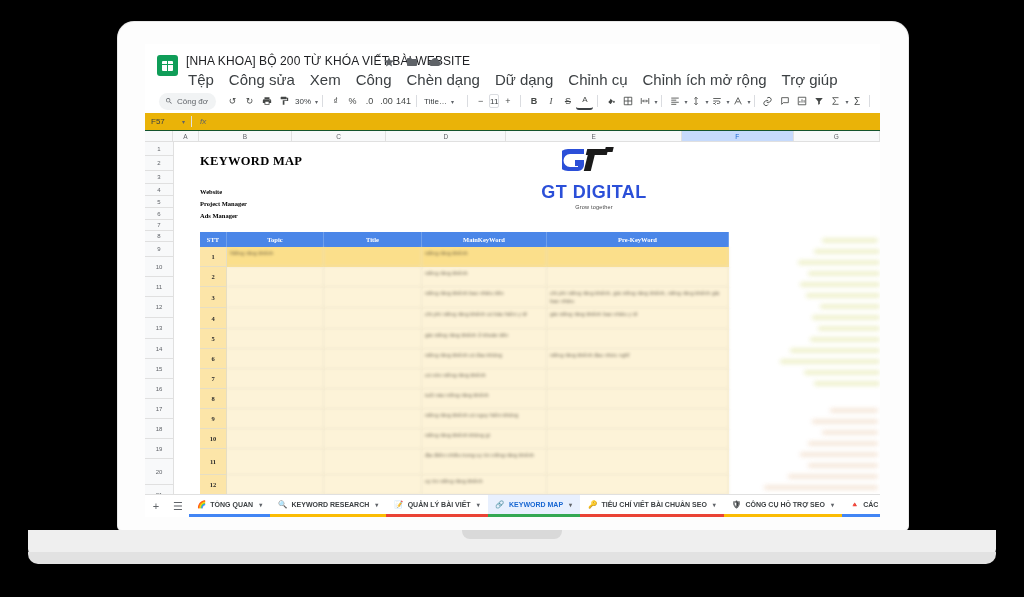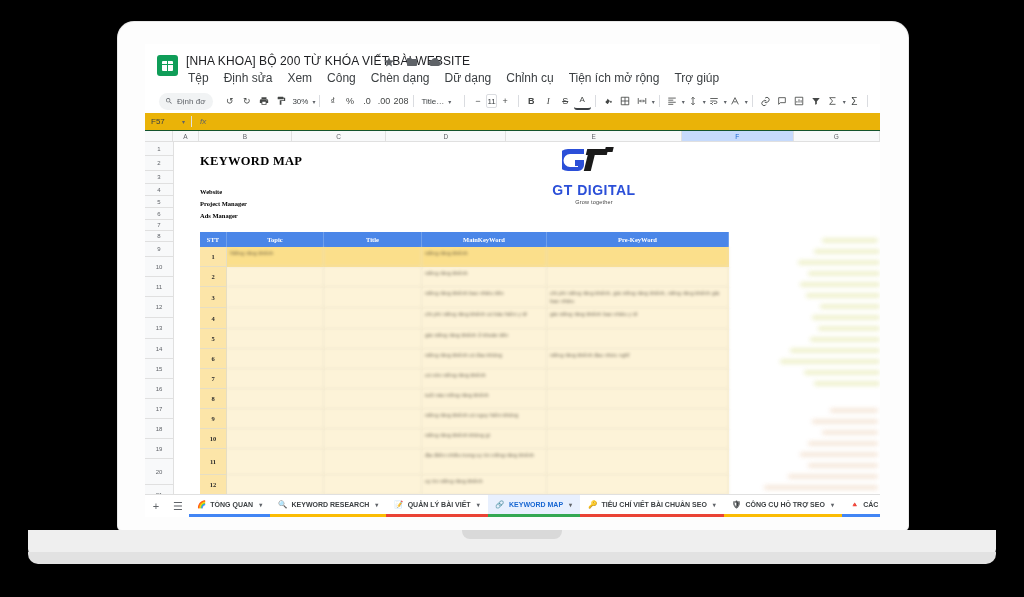--- a/index.html
+++ b/index.html
@@ -55,21 +55,21 @@
 
   .doc-title {
     position: absolute; left: 41px; top: 10px;
     font-size: 12px; color: #202124; white-space: nowrap;
     letter-spacing: .1px;
   }
   .title-icons { position: absolute; left: 238px; top: 12px; display: flex; gap: 11px; align-items:center; }
   .ticon { width: 12px; height: 12px; color: #5f6368; display:block; }
 
   .menubar { position: absolute; left: 41px; top: 26px; display: flex; gap: 11px; }
-  .menu-item { font-size: 12px; color: #3c4043; white-space: nowrap; padding: 1px 2px; border-radius: 3px; cursor: default; }
+  .menu-item { font-size: 15px; color: #3c4043; white-space: nowrap; padding: 1px 2px; border-radius: 3px; cursor: default; }
 
   
   .toolbar {
     position: absolute; left: 0; top: 45px; width: 100%; height: 24px;
     background: #fff; display: flex; align-items: center; padding-left: 14px; gap: 0px;
   }
   .tb-search {
     display: flex; align-items:center; gap:4px;
     background:#f1f3f4; border-radius: 10px; height:17px; padding: 0 8px 0 6px;
     margin-right: 8px;
@@ -129,21 +129,21 @@
     position:absolute; left:26px; top:12px;
     font-family:"Liberation Serif", serif; font-weight:bold; font-size:12.5px; color:#000;
     letter-spacing:.3px;
   }
   .meta-line {
     position:absolute; left:26px;
     font-family:"Liberation Serif", serif; font-weight:bold; font-size:6.5px; color:#000;
   }
 
   .logo-wrap { position:absolute; left:365px; top:4px; width:110px; text-align:center; }
-  .logo-name { font-size:14px; font-weight:bold; color:#2b4fd8; letter-spacing:.5px; margin-top:2px;}
+  .logo-name { font-size:18px; font-weight:bold; color:#2b4fd8; letter-spacing:.5px; margin-top:2px;}
   .logo-tag { font-size:5.5px; color:#444; letter-spacing:.2px; margin-top:1px; }
 
   
   .ktable { position:absolute; left:26px; top:90px; width:529px; }
   .ktr { display:flex; }
   .kth {
     background:#4a86e8; color:#fff; font-family:"Liberation Serif", serif;
     font-weight:bold; font-size:6.5px; text-align:center;
     height:15px; line-height:15px; border-right:1px solid #6fa0ec;
   }
@@ -207,58 +207,58 @@
             </svg>
           <svg class="ticon" viewBox="0 0 24 24">
               <path fill="currentColor" d="M10 4H4c-1.1 0-2 .9-2 2v12c0 1.1.9 2 2 2h16c1.1 0 2-.9 2-2V8c0-1.1-.9-2-2-2h-8z"></path>
             </svg>
           <svg class="ticon" viewBox="0 0 24 24">
               <path fill="currentColor" d="M19.35 10.04A7.49 7.49 0 0 0 12 4C9.11 4 6.6 5.64 5.35 8.04A6 6 0 0 0 6 20h13a5 5 0 0 0 .35-9.96z"></path>
             </svg>
         </div>
         <div class="menubar">
           <div class="menu-item">Tệp</div>
-          <div class="menu-item">Định sửa</div>
+          <div class="menu-item">Công sửa</div>
           <div class="menu-item">Xem</div>
           <div class="menu-item">Công</div>
           <div class="menu-item">Chèn dạng</div>
           <div class="menu-item">Dữ dạng</div>
           <div class="menu-item">Chỉnh cụ</div>
-          <div class="menu-item">Tiện ích mở rộng</div>
+          <div class="menu-item">Chỉnh ích mở rộng</div>
           <div class="menu-item">Trợ giúp</div>
         </div>
       </div>
 
       <div class="toolbar">
         <div class="tb-search">
           <svg width="8" height="8" viewBox="0 0 24 24">
               <path fill="#5f6368" d="M15.5 14h-.79l-.28-.27a6.5 6.5 0 1 0-.7.7l.27.28v.79l5 4.99L20.49 19zm-6 0A4.5 4.5 0 1 1 14 9.5 4.5 4.5 0 0 1 9.5 14"></path>
             </svg>
-          <span>Định đơ</span>
+          <span>Công đơ</span>
         </div>
         <div class="tb-btn">↺</div>
         <div class="tb-btn">↻</div>
         <div class="tb-btn">
           <svg width="10" height="10" viewBox="0 0 24 24">
               <path fill="currentColor" d="M19 8H5a3 3 0 0 0-3 3v6h4v4h12v-4h4v-6a3 3 0 0 0-3-3m-3 11H8v-5h8zm3-7a1 1 0 1 1 1-1 1 1 0 0 1-1 1m-1-9H6v4h12z"></path>
             </svg>
         </div>
         <div class="tb-btn">
           <svg width="10" height="10" viewBox="0 0 24 24">
               <path fill="currentColor" d="M18 4V3a1 1 0 0 0-1-1H5a1 1 0 0 0-1 1v4a1 1 0 0 0 1 1h12a1 1 0 0 0 1-1V6h1v4H9v11h4V12h9V4z"></path>
             </svg>
         </div>
         <div class="tb-text">30%</div>
         <span class="tb-caret">▾</span>
         <div class="tb-sep"></div>
         <div class="tb-btn">₫</div>
         <div class="tb-btn">%</div>
         <div class="tb-btn">.0</div>
         <div class="tb-btn">.00</div>
-        <div class="tb-btn">208</div>
+        <div class="tb-btn">141</div>
         <div class="tb-sep"></div>
         <div class="font-box">
           <span class="tb-text">Title…</span>
           <span class="tb-caret">▾</span>
         </div>
         <div class="tb-sep"></div>
         <div class="tb-btn">−</div>
         <div class="size-box">11</div>
         <div class="tb-btn">+</div>
         <div class="tb-sep"></div>

